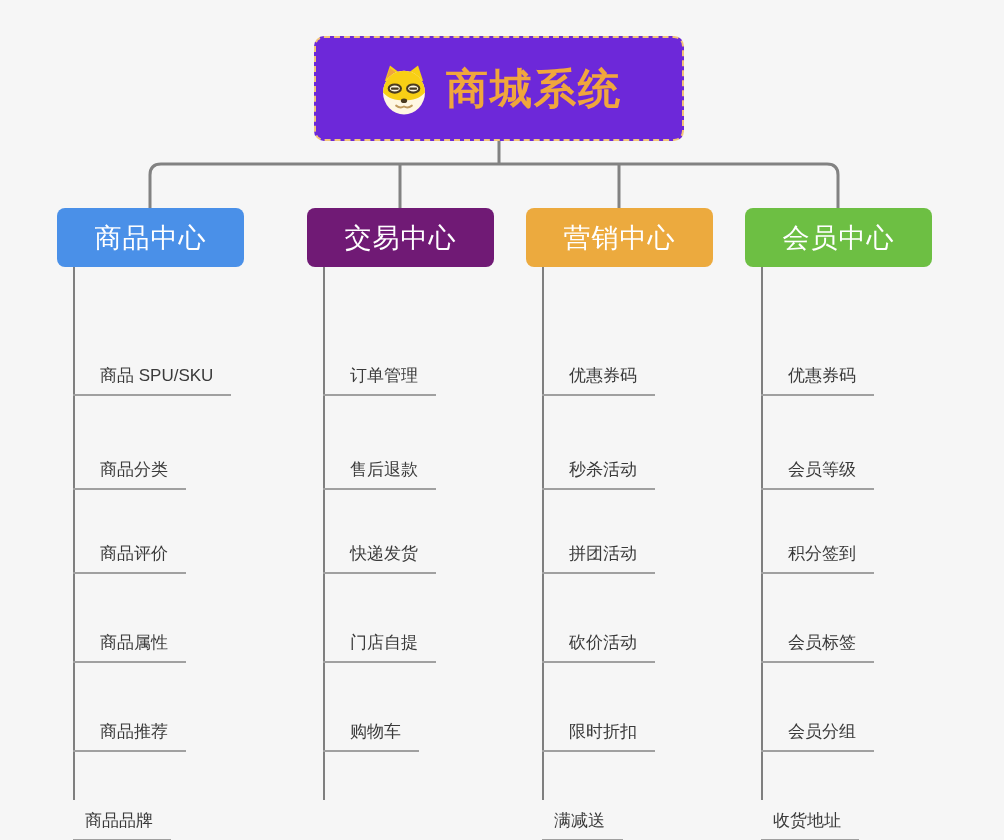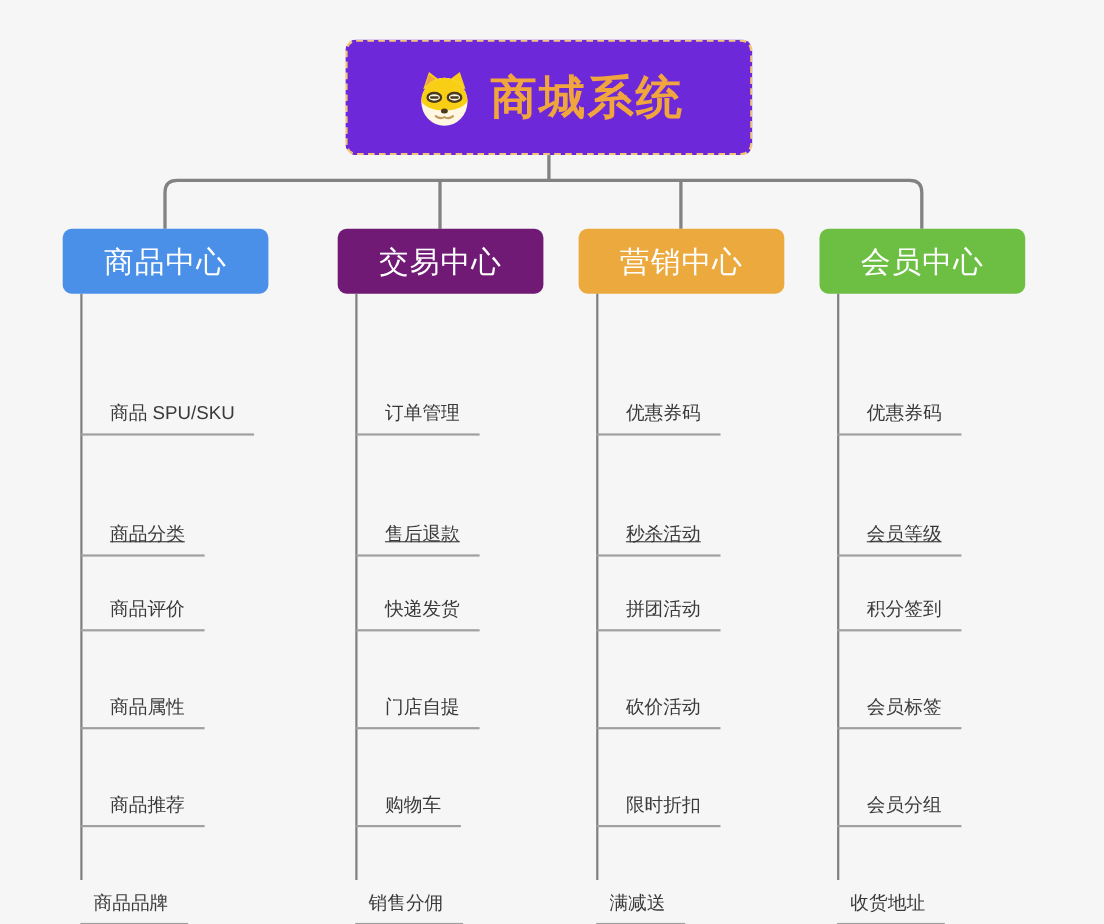--- a/index.html
+++ b/index.html
@@ -46,21 +46,21 @@
   
   .leaf{
     position:absolute;
     height:36px;line-height:36px;
     padding:0 18px 0 27px;
     border-bottom:2px solid #a0a0a0;
     font-size:17px;color:#3a3a3a;white-space:nowrap;
     width:-moz-fit-content;width:fit-content;margin-top:42px;
   }
   .lx0{left:73px;} .lx1{left:323px;} .lx2{left:542px;} .lx3{left:761px;}
-  .r0{top:316px;} .r1{top:426px;text-decoration:underline;} .r2{top:494px;} .r3{top:583px;} .r4{top:672px;} .r5{top:761px;padding-left:12px;}
+  .r0{top:316px;} .r1{top:410px;} .r2{top:494px;} .r3{top:583px;} .r4{top:672px;} .r5{top:761px;padding-left:12px;}
 </style>
 </head>
 <body>
 
 <div class="canvas">
 
   <svg class="connectors" width="1004" height="840" viewBox="0 0 1004 840">
     <g fill="none" stroke="#828282" stroke-width="3">
       <path d="M499 141 V165"></path>
       <path d="M150 208 V175 Q150 164 161 164 H827 Q838 164 838 175 V208"></path>
@@ -99,21 +99,20 @@
 
   <div class="branch-box bx1" style="background: #701a75;">
     <span>交易中心</span>
   </div>
   <div class="branch-line ln1"></div>
   <div class="leaf lx1 r1">售后退款</div>
   <div class="leaf lx1 r0">订单管理</div>
   <div class="leaf lx1 r2">快递发货</div>
   <div class="leaf lx1 r3">门店自提</div>
   <div class="leaf lx1 r4">购物车</div>
-  <div class="leaf lx1 r5">销售分佣</div>
 
   <div class="branch-box bx2" style="background: rgb(236, 170, 62);">
     <span>营销中心</span>
   </div>
   <div class="branch-line ln2"></div>
   <div class="leaf lx2 r0">优惠券码</div>
   <div class="leaf lx2 r1">秒杀活动</div>
   <div class="leaf lx2 r2">拼团活动</div>
   <div class="leaf lx2 r3">砍价活动</div>
   <div class="leaf lx2 r4">限时折扣</div>

